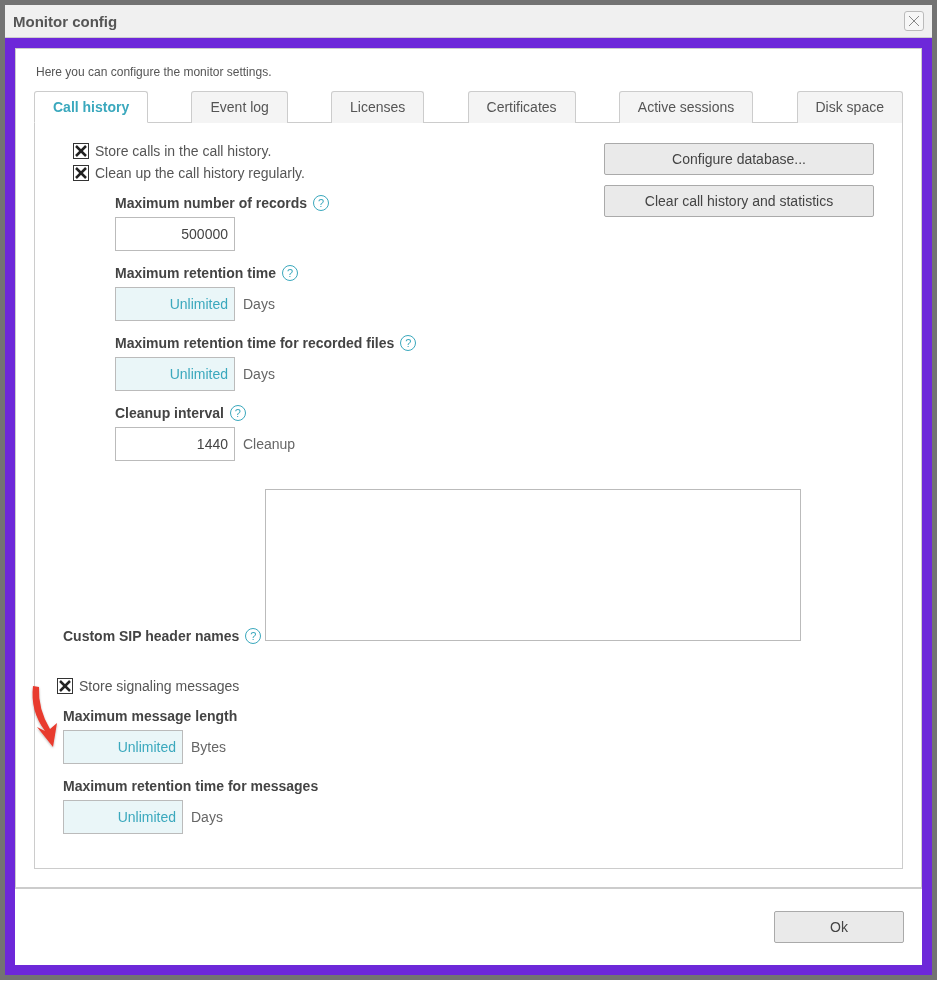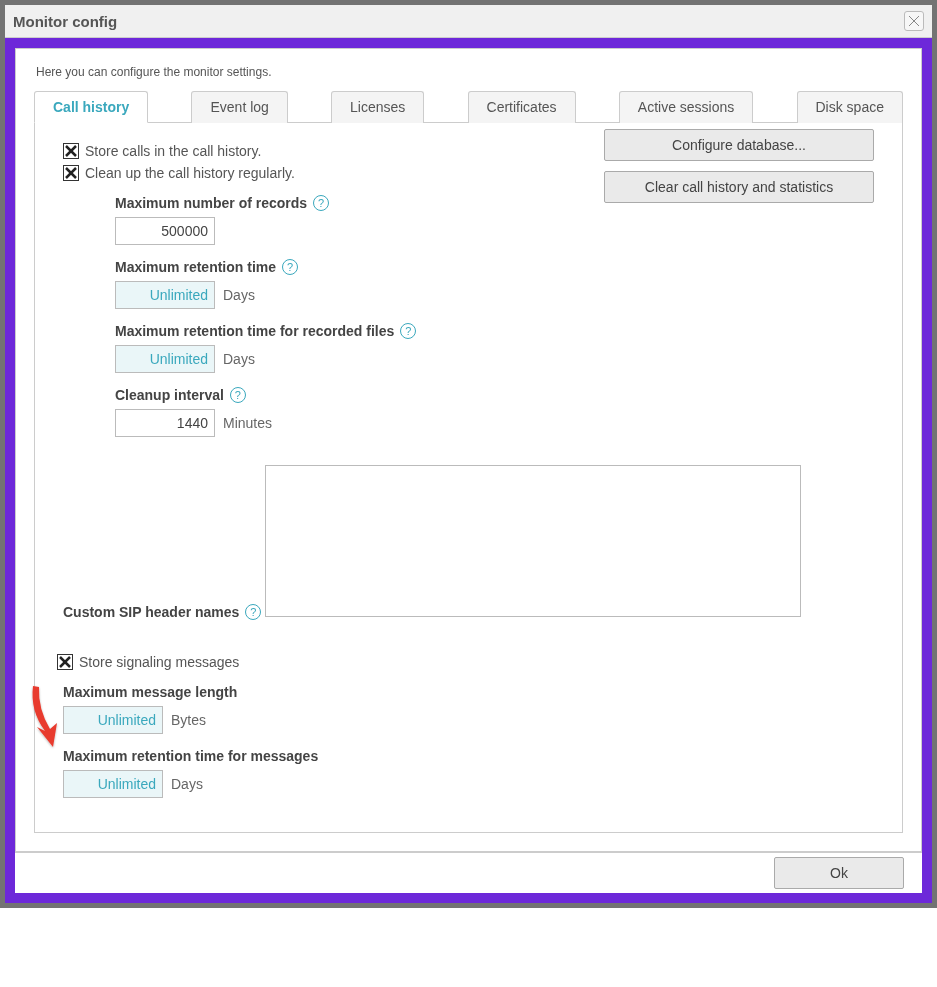--- a/index.html
+++ b/index.html
@@ -76,21 +76,21 @@
     border-bottom: 1px solid #fff;
   }
   .tab-body {
     border: 1px solid #ccc;
     border-top: none;
     padding: 20px 28px 28px 28px;
     position: relative;
   }
   .side-buttons {
     position: absolute;
-    top: 6px;
+    top: 20px;
     right: 28px;
     display: flex;
     flex-direction: column;
     gap: 10px;
   }
   .btn {
     min-width: 270px;
     padding: 7px 10px;
     background: #eaeaea;
     border: 1px solid #aaa;
@@ -98,20 +98,21 @@
     cursor: pointer;
     color: #444;
     text-align: center;
     font-size: 14px;
   }
   .check-row {
     display: flex;
     align-items: center;
     gap: 6px;
     margin-bottom: 6px;
+    margin-left: 10px;
   }
   .checkbox {
     width: 16px; height: 16px;
     border: 1.5px solid #333;
     display: flex;
     align-items: center; justify-content: center;
     cursor: pointer;
     background: #fff;
   }
   .checkbox svg { width: 12px; height: 12px; stroke: #222; stroke-width: 2.5; }
@@ -136,25 +137,25 @@
     font-size: 11px;
     cursor: pointer;
     font-weight: normal;
   }
   .input-row {
     display: flex;
     align-items: center;
     gap: 8px;
   }
   .text-input {
-    width: 100px;
+    width: 120px;
     height: 28px;
     border: 1px solid #bbb;
     text-align: right;
-    padding: 4px 6px;
+    padding: 16px 6px;
     font-size: 14px;
     color: #444;
     background: #fff;
   }
   .text-input.highlight {
     background: #eaf6f8;
     color: #3aa8bd;
   }
   .unit { color: #666; }
   .textarea-input {
@@ -162,21 +163,21 @@
     height: 152px;
     border: 1px solid #bbb;
     resize: none;
     padding: 4px;
     font-family: inherit;
     font-size: 14px;
   }
   .section-gap { margin-top: 28px; }
   .footer {
     border-top: 1px solid #ccc;
-    padding: 4px 18px;
+    padding: 22px 18px;
     display: flex;
     justify-content: flex-end;
     gap: 16px;
     background: #fff;
   }
   .footer .btn { min-width: 130px; }
   
   .arrow-anno {
     position: absolute;
     left: -10px;
@@ -279,21 +280,21 @@
           </div>
         </div>
 
         <div class="field-block indent-2">
           <div class="field-label">
             <span>Cleanup interval</span>
             <span class="help-icon">?</span>
           </div>
           <div class="input-row">
             <input class="text-input" value="1440" style="">
-            <span class="unit">Minutes</span>
+            <span class="unit">Cleanup</span>
           </div>
         </div>
 
         <div class="field-block section-gap">
           <div class="field-label">
             <span>Custom SIP header names</span>
             <span class="help-icon">?</span>
           </div>
           <textarea class="textarea-input" style=""></textarea>
         </div>

